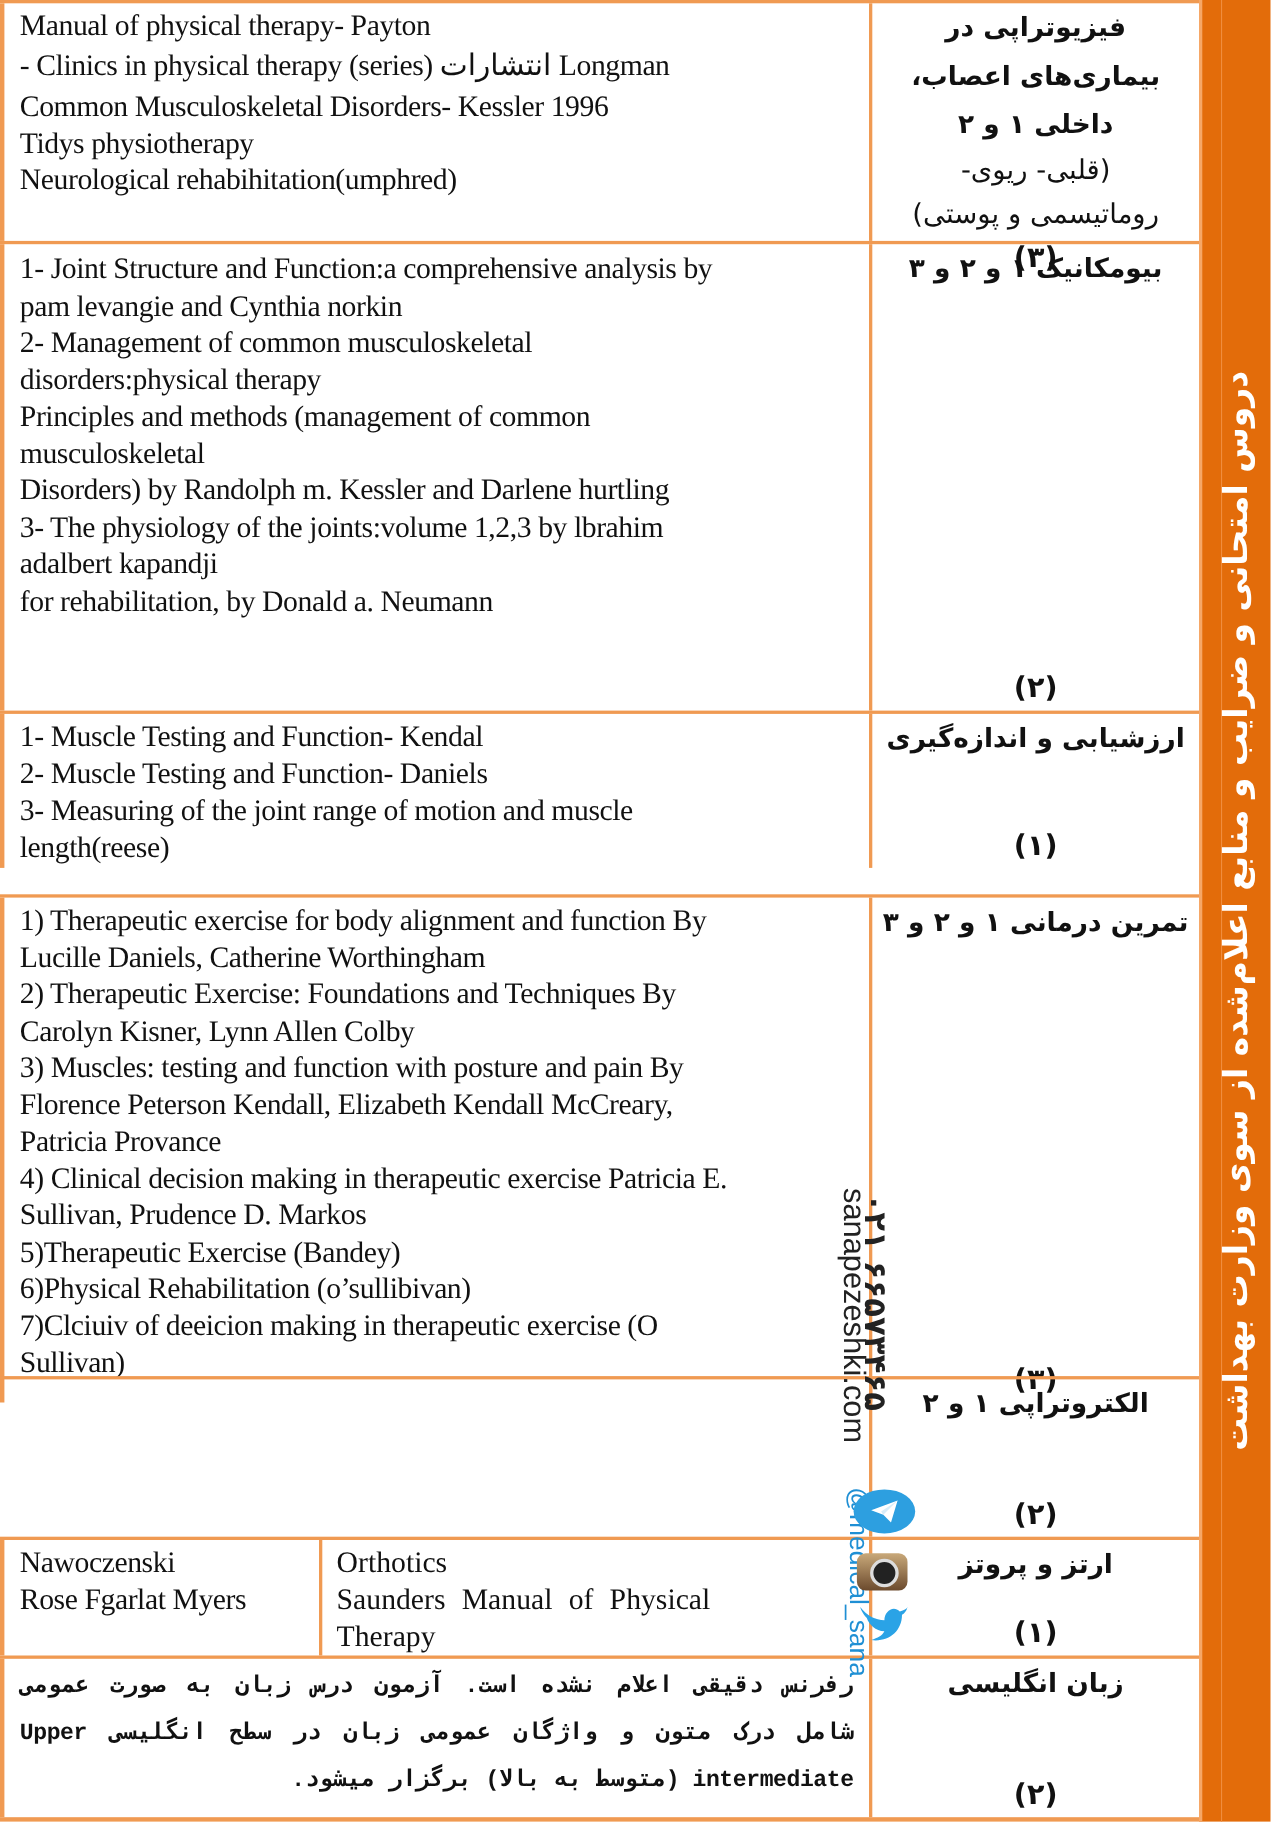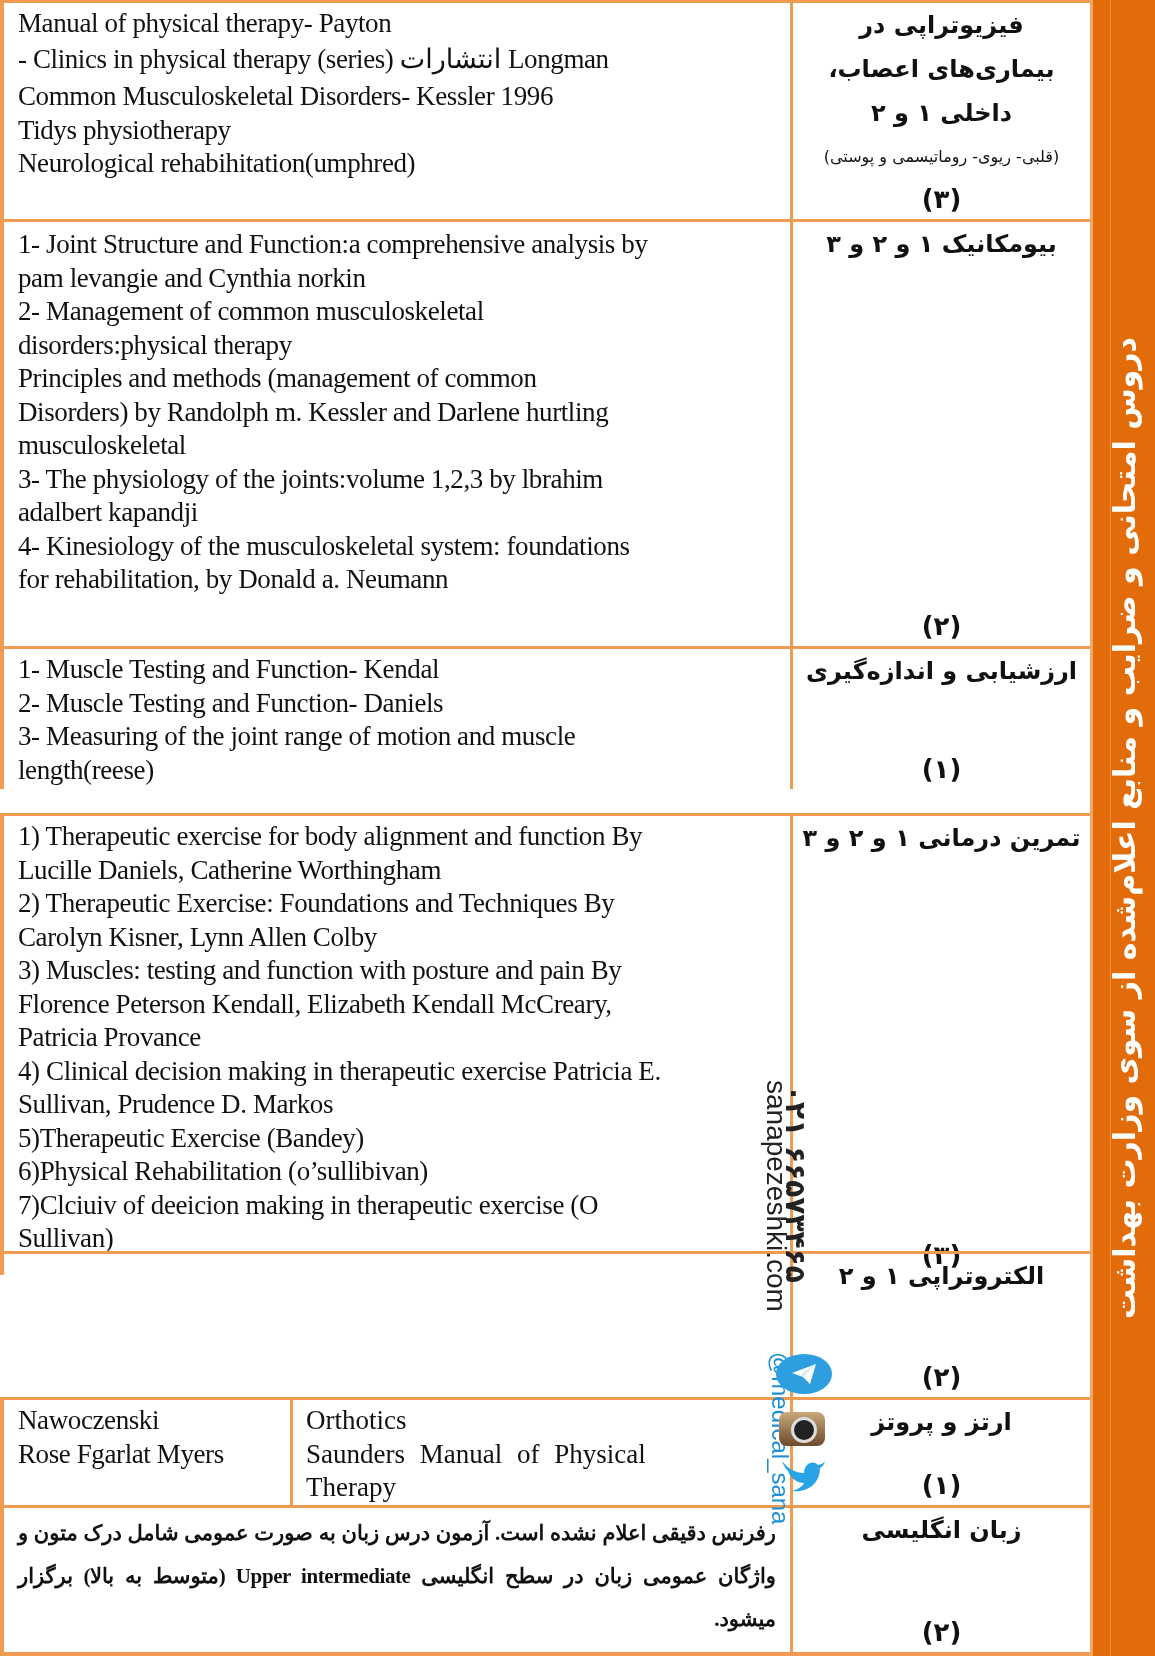--- a/index.html
+++ b/index.html
@@ -15,29 +15,29 @@
              padding: 4px 10px 0 14px; font-family: "Liberation Serif", serif;
              font-size: 27px; line-height: 33.5px; color: #111; letter-spacing: -0.4px; }
   .refcell .ln { display: block; white-space: nowrap; }
   .refcell.wrap .ln { white-space: normal; }
   .coursecell { position: absolute; left: 790px; top: 0; bottom: 0; width: 300px;
                 box-sizing: border-box; border-left: 3px solid #f09a52;
                 display: flex; flex-direction: column; align-items: center; justify-content: space-between;
                 font-family: "DejaVu Sans", sans-serif; font-weight: bold; color: #111;
                 direction: rtl; text-align: center; }
   .course-name { font-size: 24px; line-height: 44px; }
-  .course-sub { font-size: 16px; font-weight: normal; line-height: 40px; }
+  .course-sub { font-size: 25px; font-weight: normal; line-height: 40px; }
   .course-units { font-size: 26px; line-height: 40px; }
 
   .split { position: absolute; left: 290px; top: 0; bottom: 0; width: 3px; background: #f09a52; }
   .refcell2 { position: absolute; left: 293px; top: 0; bottom: 0; width: 497px;
               padding: 4px 10px 0 13px; box-sizing: border-box;
               font-family: "Liberation Serif", serif; font-size: 27px; line-height: 33.5px; color: #111; }
 
-  .persian { direction: rtl; text-align: justify; font-family: Liberation Serif, serif;
+  .persian { direction: rtl; text-align: justify; font-family: Liberation Mono, monospace;
              font-weight: bold; font-size: 21px; line-height: 43px; padding: 4px 14px 0 14px !important; }
 
   .sidebar { position: absolute; left: 1090px; top: 0; width: 65px; height: 1656px;
              background: #e36c0a; border-left: 3px solid #f6a766; box-sizing: border-box; }
   .sidebar .inner-line { position: absolute; left: 17px; top: 0; bottom: 0; width: 1px; background: #f08d3e; }
   .sidebar-title { position: absolute; left: 50%; top: 50%;
                    transform: translate(-50%, -50%) rotate(-90deg);
                    white-space: nowrap; color: #ffffff; direction: rtl;
                    font-family: "DejaVu Sans", sans-serif; font-weight: bold; font-size: 30px; }
 
@@ -82,25 +82,24 @@
       </div>
     </div>
 
     <div class="row" style="top:219px;height:427px;">
       <div class="refcell" style="padding-top:6px">
         <span class="ln">1- Joint Structure and Function:a comprehensive analysis by</span>
         <span class="ln">pam levangie and Cynthia norkin</span>
         <span class="ln">2- Management of common musculoskeletal</span>
         <span class="ln">disorders:physical therapy</span>
         <span class="ln">Principles and methods (management of common</span>
+        <span class="ln">musculoskeletal</span>
         <span class="ln">Disorders) by Randolph m. Kessler and Darlene hurtling</span>
-        <span class="ln">musculoskeletal</span>
         <span class="ln">3- The physiology of the joints:volume 1,2,3 by lbrahim</span>
         <span class="ln">adalbert kapandji</span>
-        <span class="ln">4- Kinesiology of the musculoskeletal system: foundations</span>
         <span class="ln">for rehabilitation, by Donald a. Neumann</span>
       </div>
       <div class="coursecell">
         <div class="course-name">بیومکانیک ۱ و ۲ و ۳</div>
         <div class="course-units">(۲)</div>
       </div>
     </div>
 
     <div class="row" style="top:646px;height:143px;">
       <div class="refcell">

